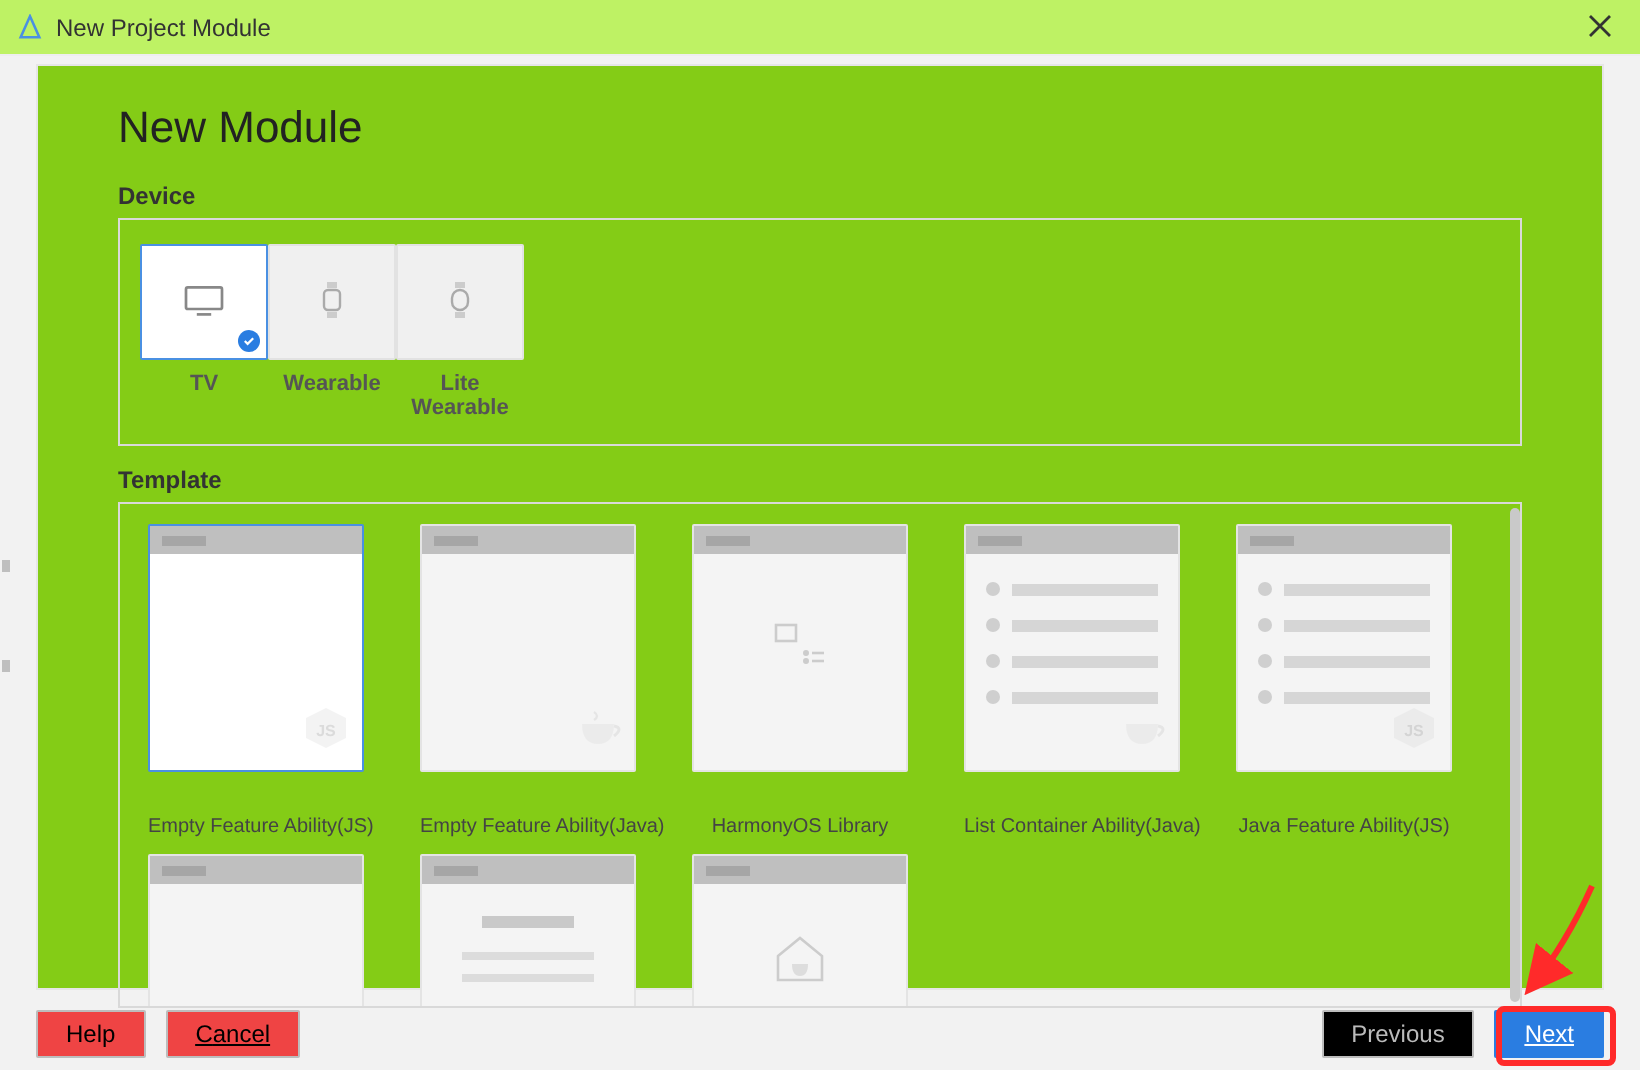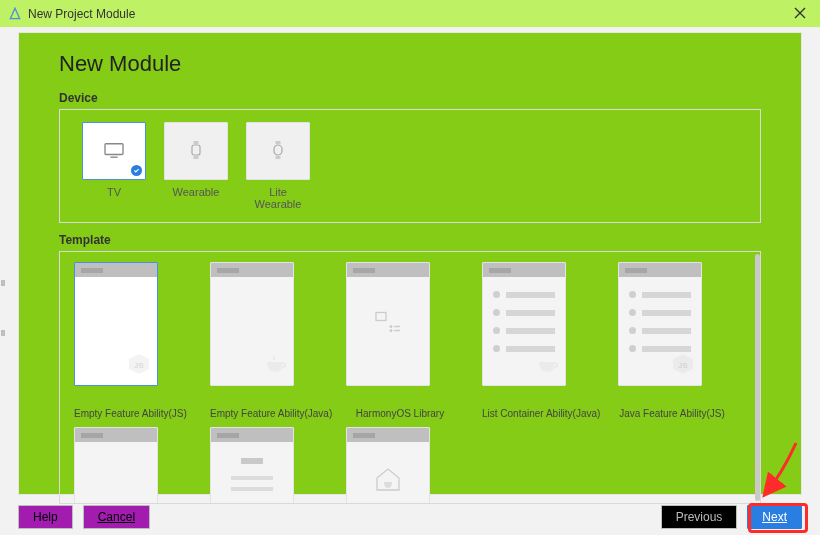--- a/index.html
+++ b/index.html
@@ -44,23 +44,23 @@
     .section-label {
       font-weight: 600;
       font-size: 12px;
       padding: 0 40px 4px;
       color: #333;
     }
     
     .device-box {
       margin: 0 40px 10px;
       border: 1px solid #d9d9d9;
-      padding: 12px 22px;
+      padding: 12px 10px;
       display: flex;
-      gap: 18px;
+      font-weight: bold;
     }
     .device-card {
       width: 64px;
       text-align: center;
       cursor: pointer;
     }
     .device-tile {
       width: 64px; height: 58px;
       border: 1px solid #e2e2e2;
       background: #f0f0f0;
@@ -109,21 +109,21 @@
       gap: 28px;
       margin-bottom: 8px;
       padding-left: 6px;
     }
     .tmpl-card {
       width: 108px;
       text-align: center;
       cursor: pointer;
     }
     .tmpl-tile {
-      width: 84px; height: 124px;
+      width: 108px; height: 124px;
       border: 1px solid #e4e4e4;
       background: #f4f4f4;
       border-radius: 1px;
       position: relative;
       overflow: hidden;
     }
     .tmpl-card.selected .tmpl-tile {
       border: 1px solid #4a90e2;
       background: #fff;
     }
@@ -159,21 +159,21 @@
       position: absolute;
       left: 18px; right: 18px; bottom: 6px;
       display: flex;
       align-items: center;
       gap: 10px;
     }
     .btn {
       padding: 4px 14px;
       font-size: 12px;
       border: 1px solid #bdbdbd;
-      background: #a21caf;
+      background: #ef4444;
       cursor: pointer;
       border-radius: 1px;
     }
     .btn.disabled { color: #bbb; background: #000000; cursor: default; }
     .btn.primary {
       background: #2a7de1;
       color: #fff;
       border-color: #2a7de1;
     }
     .btn.primary span { text-decoration: underline; text-decoration-color: #fff; }

